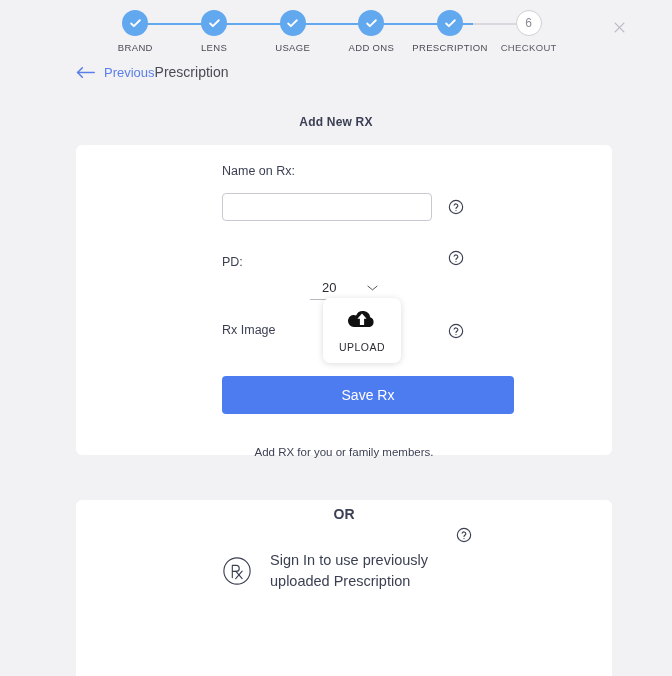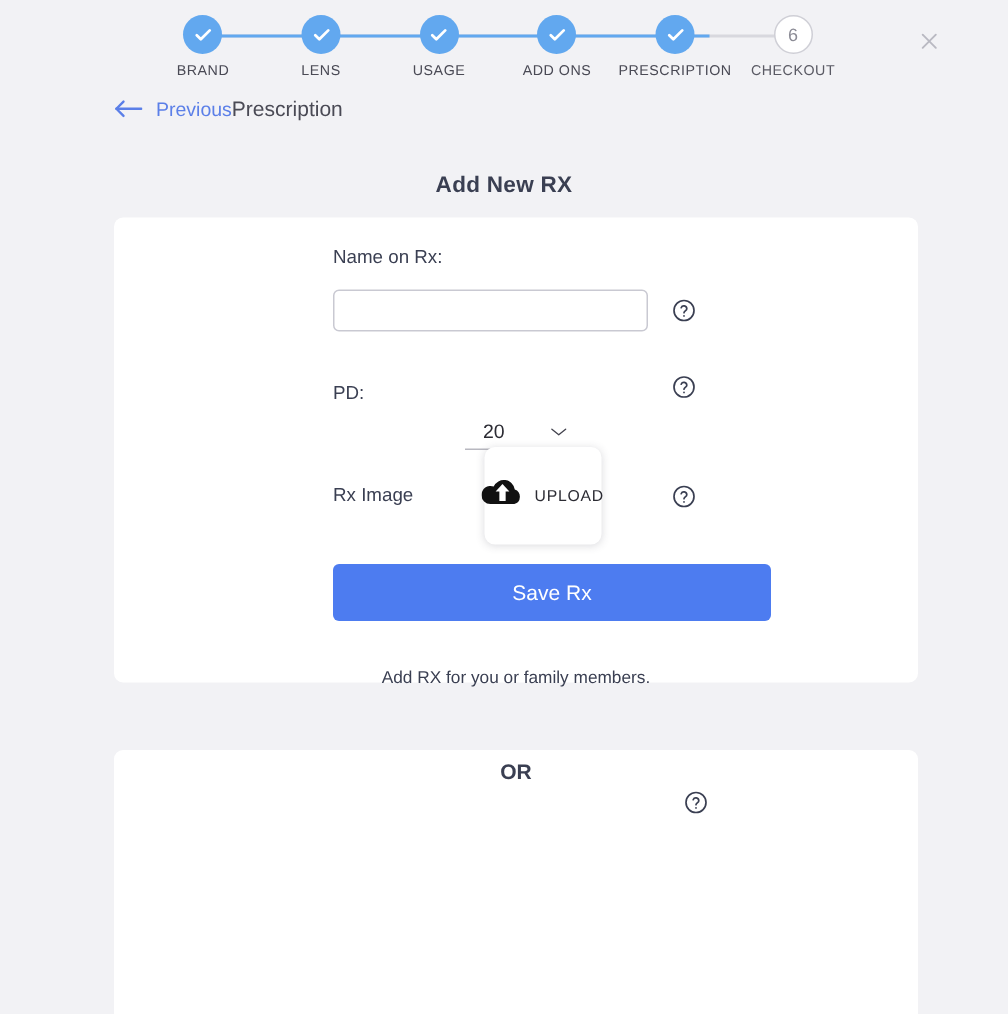--- a/index.html
+++ b/index.html
@@ -102,21 +102,21 @@
   .page-title {
     font-size: 14px;
     color: #4a4a55;
   }
 
   
   .main-heading {
     position: absolute;
     left: 0; right: 0; top: 115px;
     text-align: center;
-    font-size: 15px;
+    font-size: 12px;
     font-weight: bold;
     color: #3a3f52;
     letter-spacing: 0.2px;
   }
 
   
   .card {
     position: absolute;
     left: 76px;
     width: 536px;
@@ -178,21 +178,21 @@
 
   
   .rximg-label { top: 178px; }
   .upload-card {
     position: absolute;
     left: 247px; top: 153px;
     width: 78px; height: 65px;
     background: #ffffff;
     border-radius: 7px;
     box-shadow: 0 1px 6px rgba(60,60,80,0.18);
-    display: flex; 
+    display: flex; flex-direction: column;
     align-items: center; justify-content: center;
     gap: 7px;
     cursor: pointer;
   }
   .upload-label {
     font-size: 10.5px;
     letter-spacing: 0.5px;
     color: #2b2b33;
   }
   .help-upload { left: 372px; top: 178px; }
@@ -405,16 +405,27 @@
     <div class="or-text">OR</div>
 
     <span class="help-icon help-signin">
       <svg width="16" height="16" viewBox="0 0 24 24" fill="none" stroke="currentColor" stroke-width="1.7">
           <circle cx="12" cy="12" r="10"></circle>
           <path d="M9.2 9.2a2.9 2.9 0 0 1 5.6 1c0 2-2.8 2.4-2.8 4" stroke-linecap="round"></path>
           <circle cx="12" cy="17.4" r="0.9" fill="currentColor" stroke="none"></circle>
         </svg>
     </span>
 
+    <div class="signin-row">
+      <span class="rx-icon">
+        <svg width="30" height="30" viewBox="0 0 32 32" fill="none" stroke="#3a3f52" stroke-width="1.2">
+          <circle cx="16" cy="16" r="14"></circle>
+          <path d="M11 23V10h4.2a3.2 3.2 0 0 1 0 6.4H11" stroke-linecap="round" stroke-linejoin="round"></path>
+          <line x1="14.6" y1="16.2" x2="21.5" y2="24.2" stroke-linecap="round"></line>
+          <line x1="21.5" y1="16.2" x2="14.6" y2="24.2" stroke-linecap="round"></line>
+        </svg>
+      </span>
+      <span class="signin-text">Sign In to use previously uploaded Prescription</span>
+    </div>
 
   </div>
 
 </div>
 
 </body></html>

